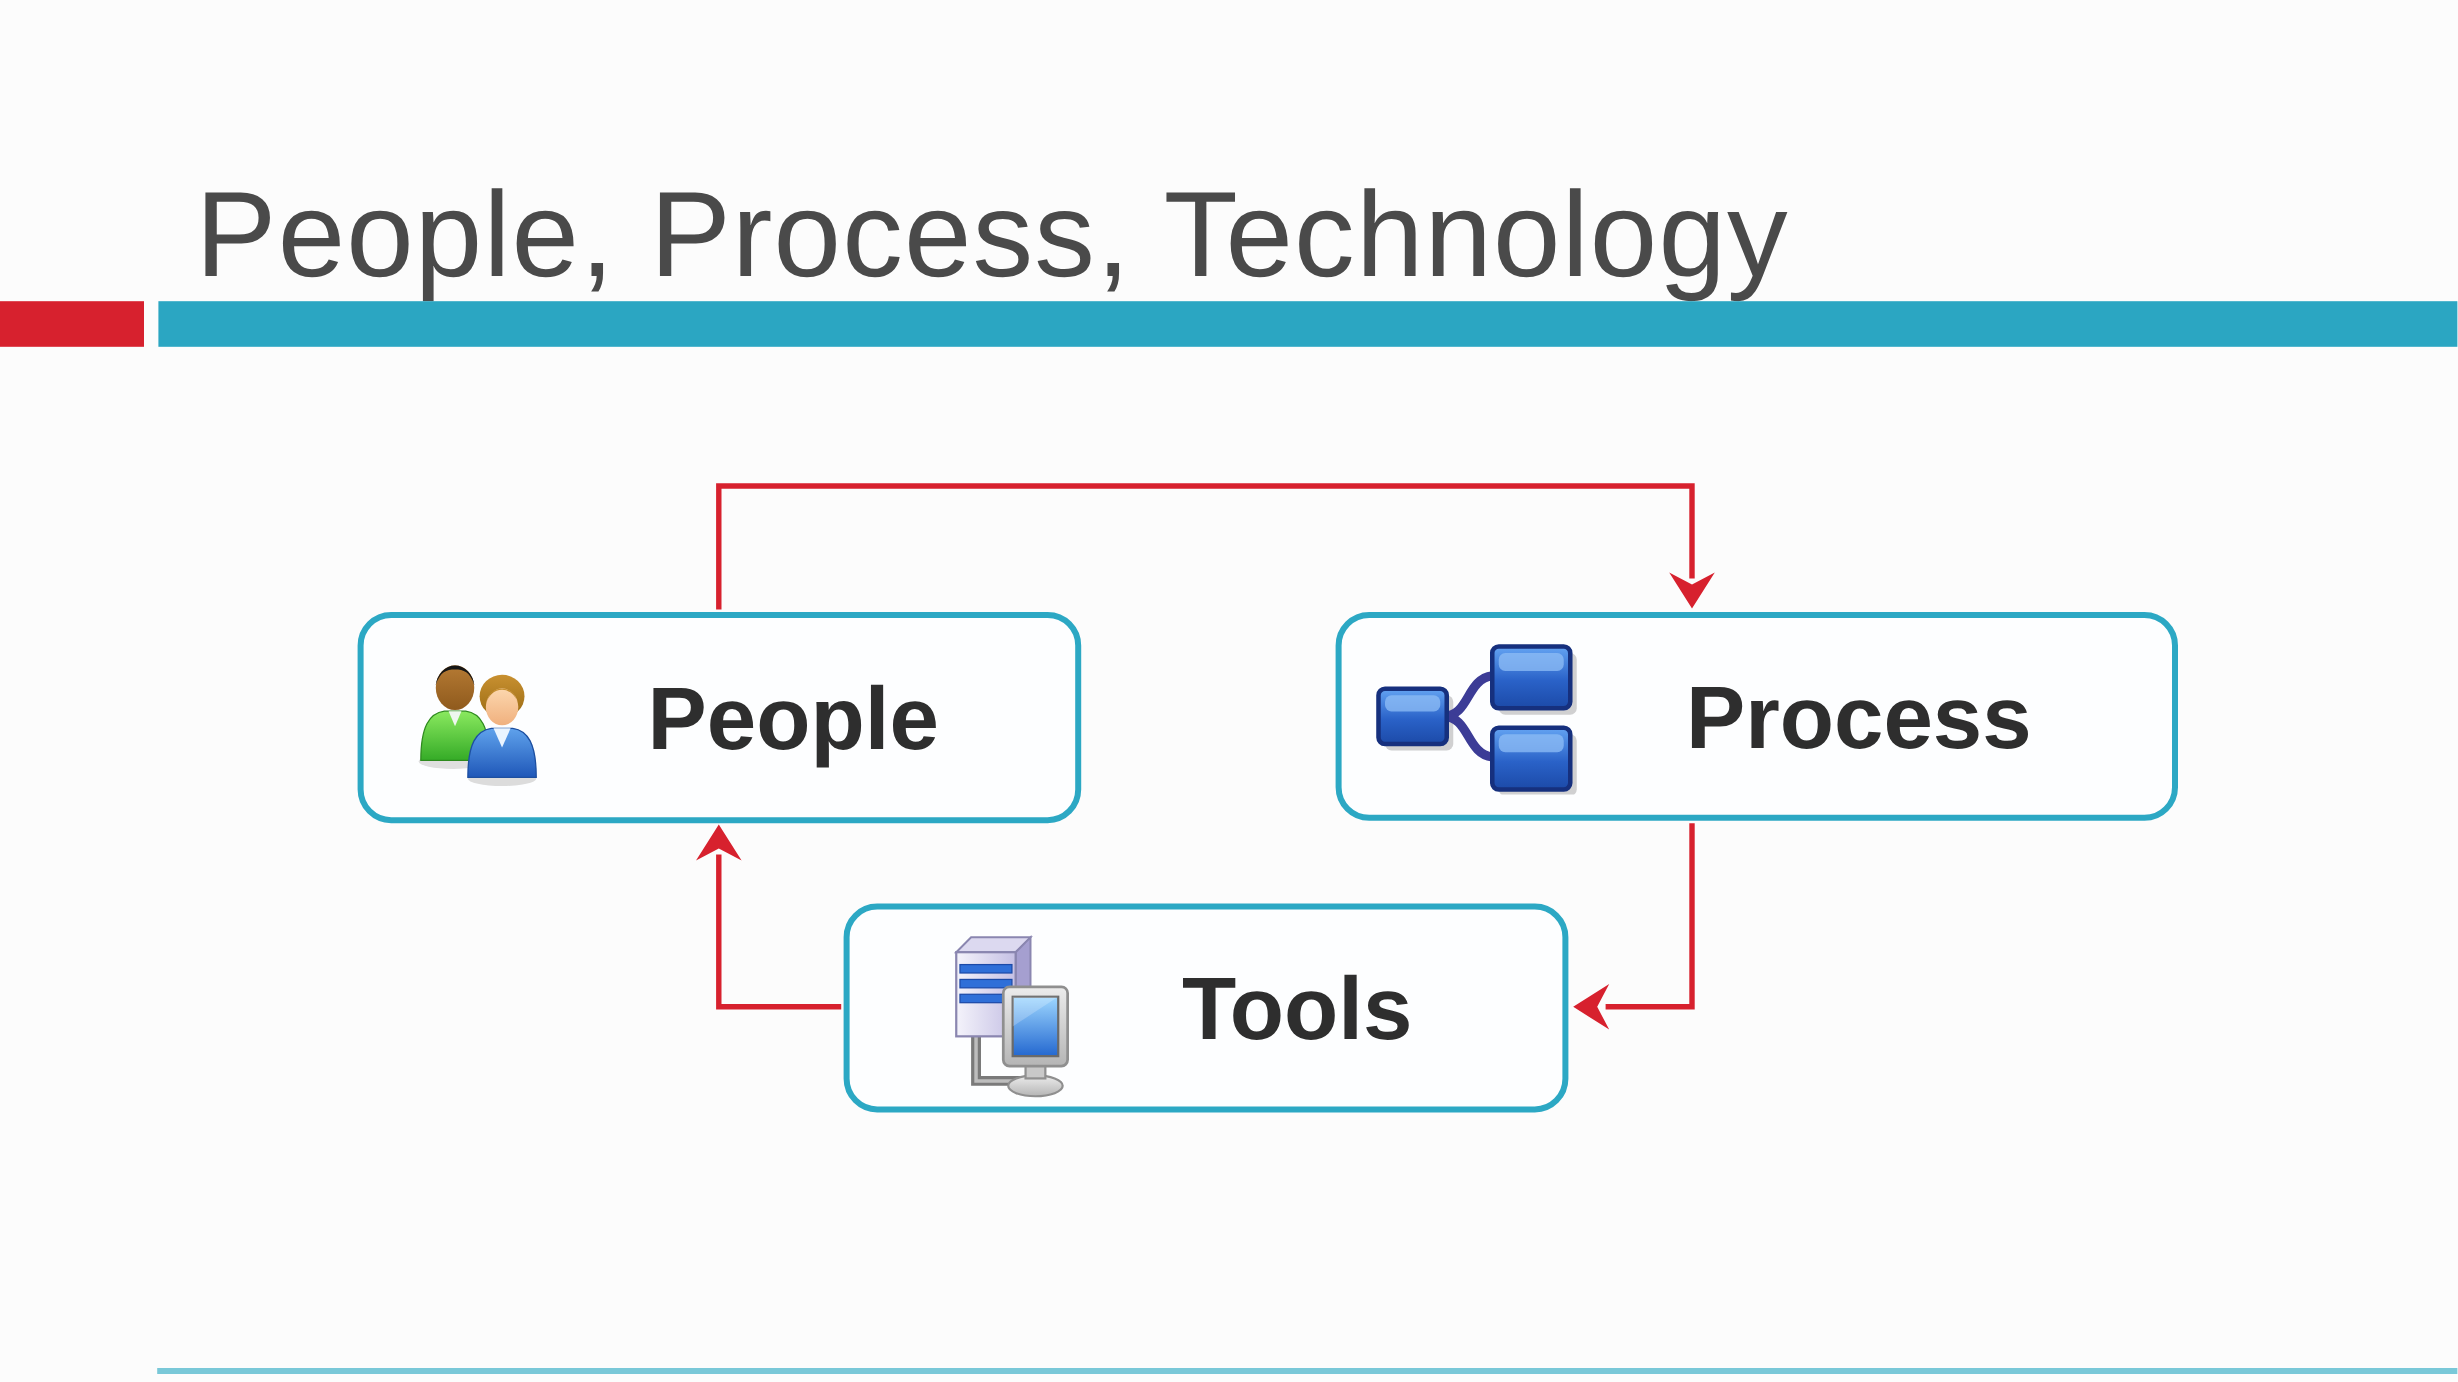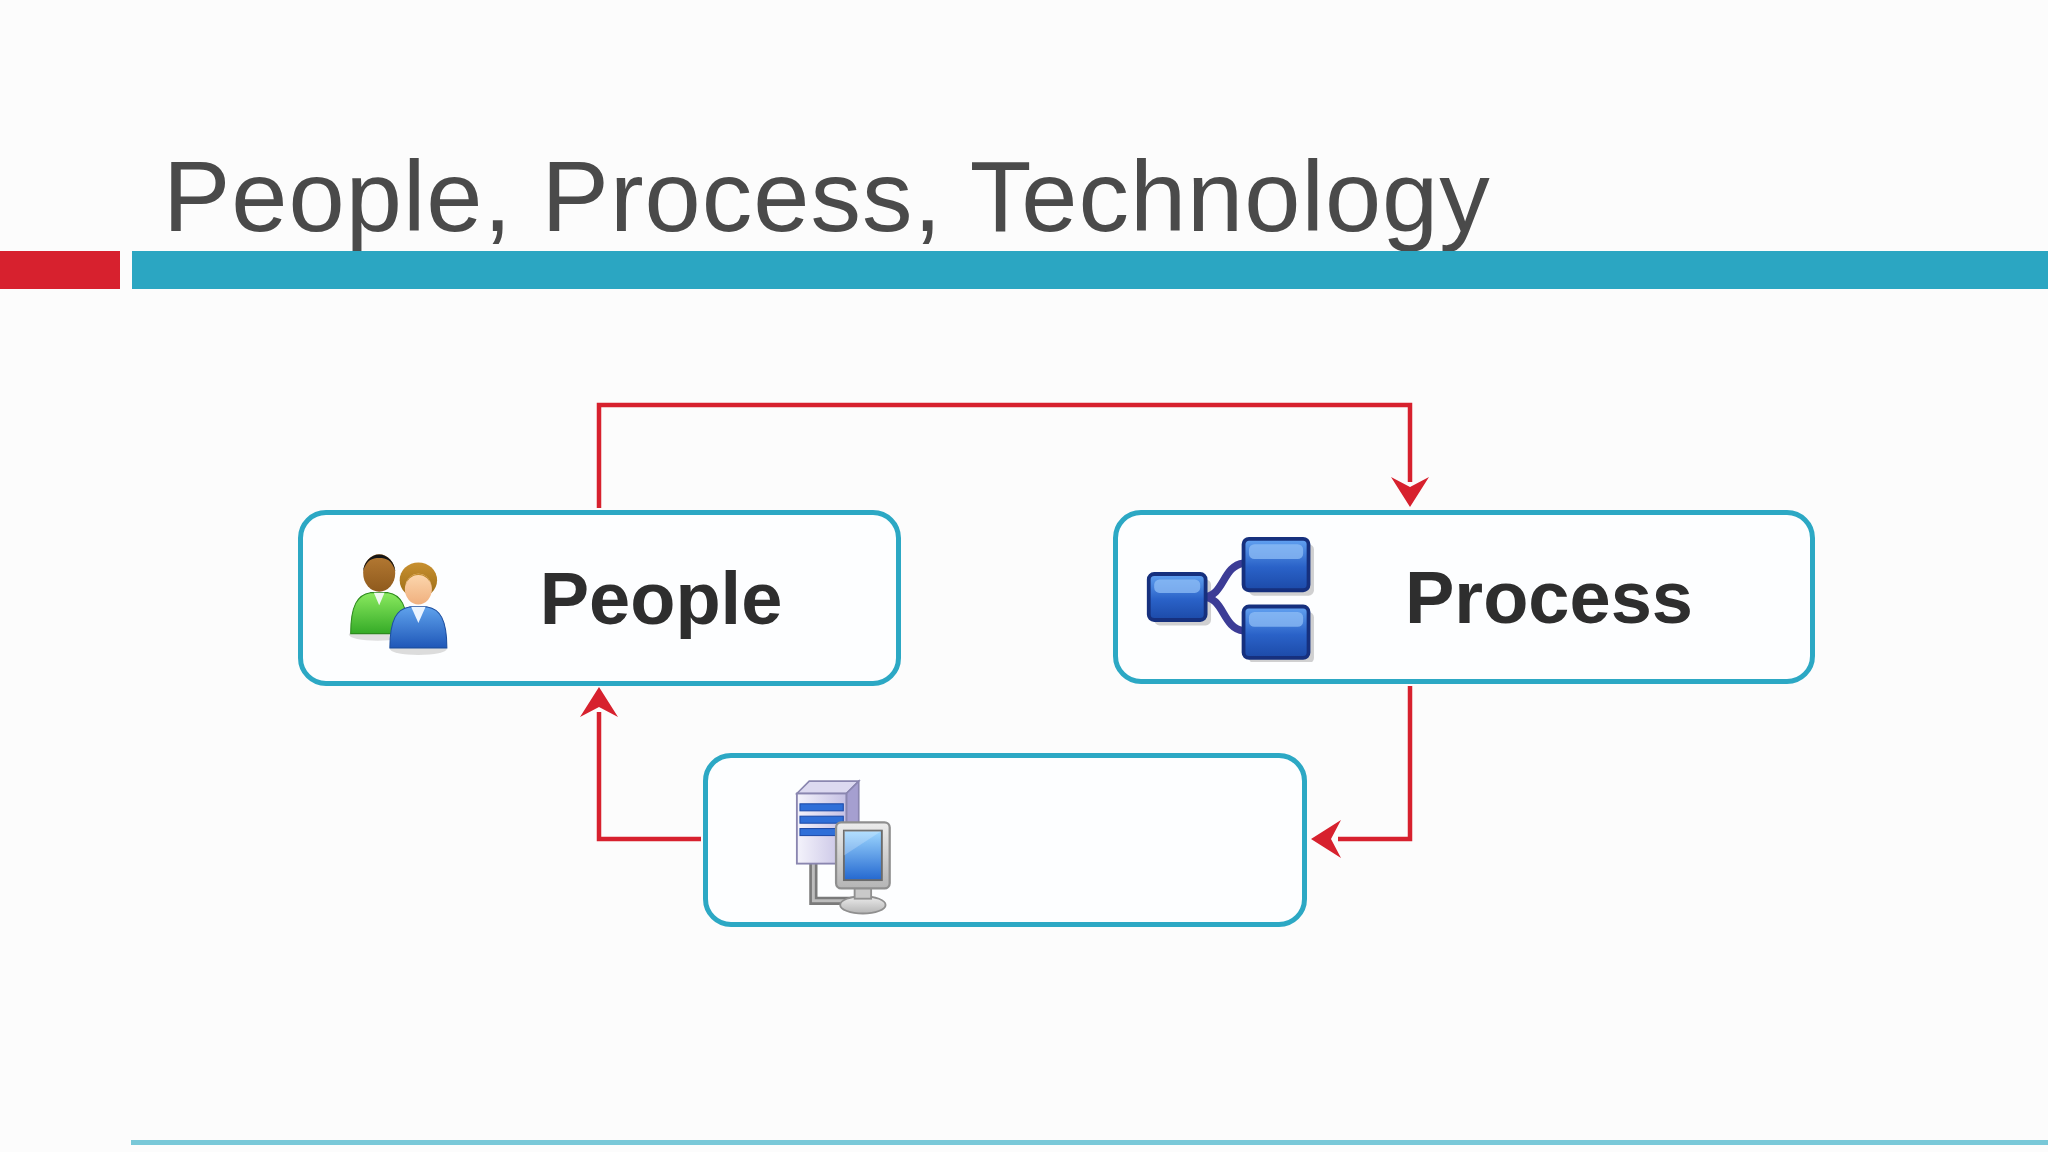--- a/index.html
+++ b/index.html
@@ -156,16 +156,17 @@
         <rect x="15.5" y="17" width="21" height="3.4"></rect>
         <rect x="15.5" y="23" width="21" height="3.4"></rect>
         <rect x="15.5" y="29" width="21" height="3.4"></rect>
       </g>
       <ellipse cx="46" cy="66" rx="11" ry="4.2" fill="url(#gFrame)" stroke="#8f8f8f" stroke-width="0.9"></ellipse>
       <rect x="42" y="56" width="8" height="7" fill="#c9c9c9" stroke="#909090" stroke-width="0.9"></rect>
       <rect x="33" y="26" width="26" height="32" rx="2.5" fill="url(#gFrame)" stroke="#8f8f8f" stroke-width="1.1"></rect>
       <rect x="36.8" y="30" width="18.4" height="24" fill="url(#gScr)" stroke="#6a6a6a" stroke-width="0.9"></rect>
       <path d="M36.8,30 L55.2,30 L36.8,42 Z" fill="#ffffff" opacity="0.22"></path>
     </svg>
+    <span class="label">Tools</span>
   </div>
 
   <div class="footer-line"></div>
 </div>
 
 </body></html>

